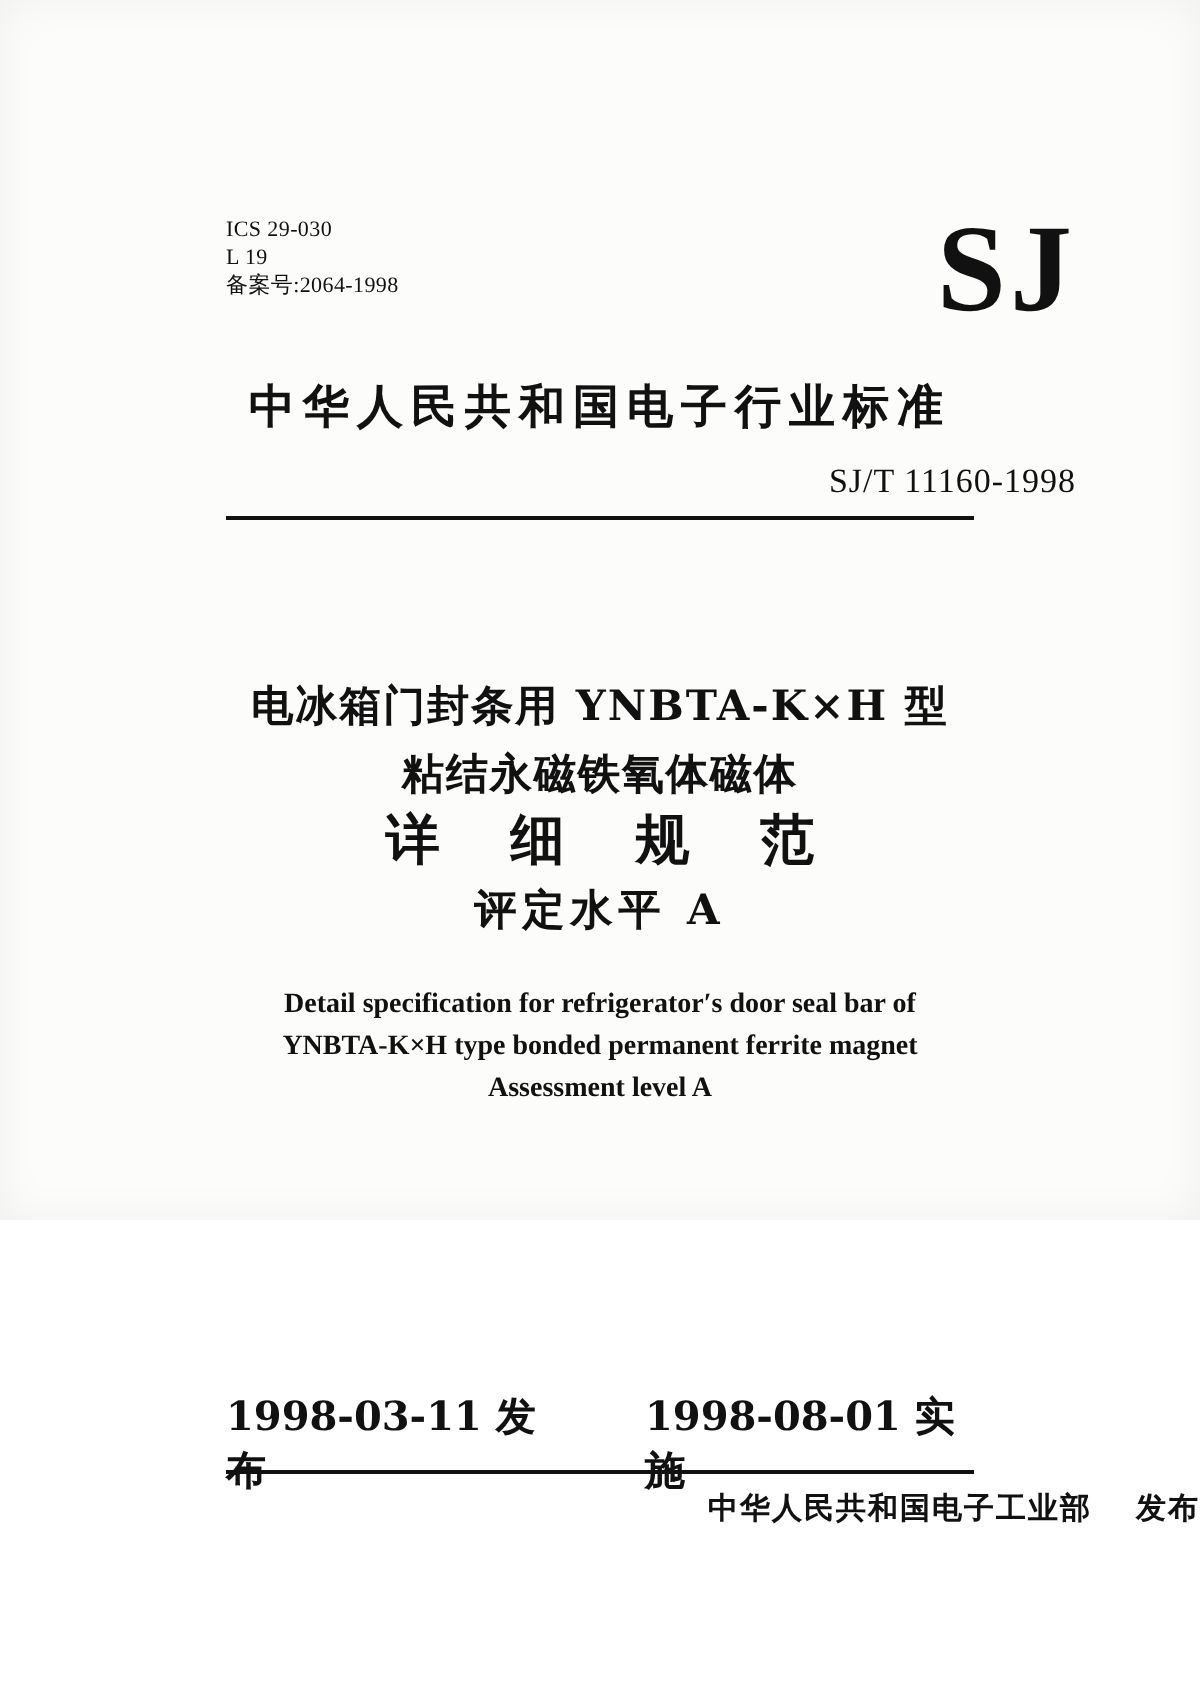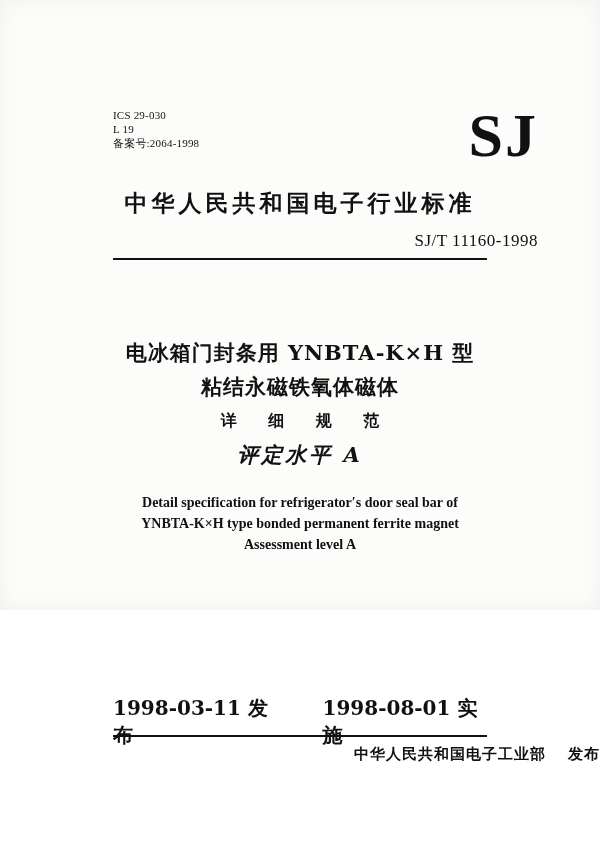--- a/index.html
+++ b/index.html
@@ -100,31 +100,30 @@
     font-size: 21px;
     letter-spacing: 1px;
     line-height: 34px;
   }
   .title-cn .l2 {
     font-size: 21px;
     letter-spacing: 1px;
     line-height: 34px;
   }
   .title-cn .l3 {
-    font-size: 16px;
+    font-size: 27px;
     letter-spacing: 13px;
     line-height: 34px;
     padding-left: 13px;
   }
   .title-cn .l4 {
     font-size: 21px;
     letter-spacing: 3px;
     line-height: 34px;
     padding-left: 0;
-    font-style: italic;
   }
 
   .title-en {
     position: absolute;
     left: 0; right: 0;
     top: 492px;
     text-align: center;
     font-family: "Liberation Serif", serif;
     font-weight: bold;
     font-size: 14px;

